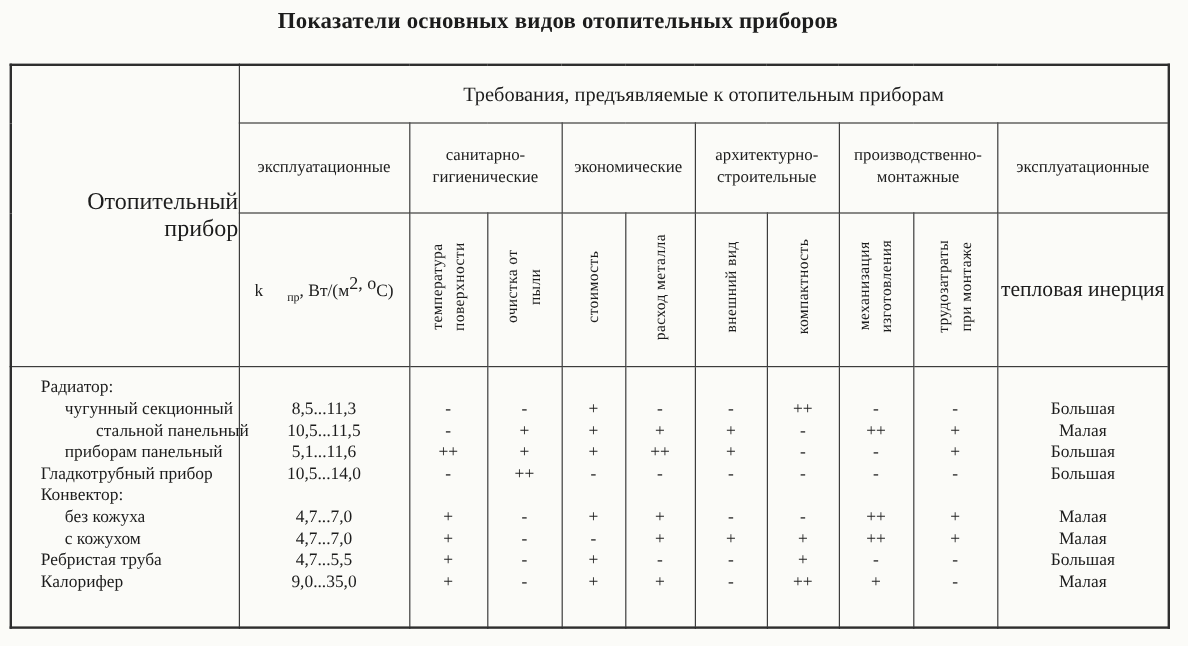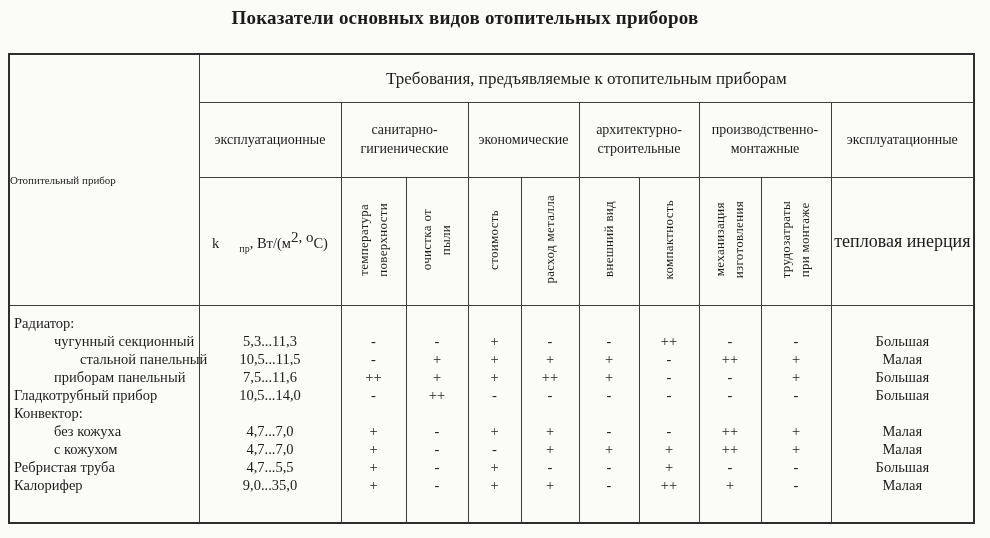--- a/index.html
+++ b/index.html
@@ -24,22 +24,22 @@
     border:2px solid #2e2e2e;
   }
   table.tbl td{
     border:1px solid #3c3c3c;
     padding:0;
     vertical-align:middle;
   }
 
   
   td.device-h{
-    vertical-align:top;text-align:left;
-    padding-top:50px;font-size:11px;
+    vertical-align:top;text-align:right;
+    padding-top:50px;font-size:20px;
   }
   td.req-h{height:47px;text-align:center;font-size:17px;}
   tr.grp td{height:74px;text-align:center;font-size:14px;white-space:pre-line;line-height:1.35;}
   tr.crit td{height:127px;}
 
   td.k-h{text-align:center;font-size:14.5px;}
   td.k-h sub{font-size:10px;padding-left:20px;}
   td.k-h sup{font-size:15px;}
 
   td.rot{text-align:center;vertical-align:middle;}
@@ -49,21 +49,21 @@
     transform:rotate(180deg);
     white-space:pre-line;
     font-size:13px;line-height:1.45;
     letter-spacing:0.3px;
   }
   td.inertia-h{text-align:center;font-size:18px;}
 
   
   tr.body-row td{vertical-align:top;padding-top:8px;height:208px;}
   .line{height:18px;line-height:18px;font-size:14.5px;white-space:nowrap;}
-  .col-labels .line{padding-left:4px;text-align:left;}
+  .col-labels .line{padding-left:24px;text-align:left;}
   .col-labels .line.ind1{padding-left:44px;}
   .col-labels .line.ind2{padding-left:38px;margin-left:32px;}
   .col-center .line{text-align:center;}
 </style>
 </head>
 <body>
 
 <div class="page">
 
   <h1 class="title">Показатели основных видов отопительных приборов</h1>
@@ -124,23 +124,23 @@
             <div class="line ind1">приборам панельный</div>
             <div class="line">Гладкотрубный прибор</div>
             <div class="line">Конвектор:</div>
             <div class="line ind1">без кожуха</div>
             <div class="line ind1">с кожухом</div>
             <div class="line">Ребристая труба</div>
             <div class="line">Калорифер</div>
           </td>
         <td class="col-center">
             <div class="line"></div>
-            <div class="line">5,3...11,3</div>
+            <div class="line">8,5...11,3</div>
             <div class="line">10,5...11,5</div>
-            <div class="line">7,5...11,6</div>
+            <div class="line">5,1...11,6</div>
             <div class="line">10,5...14,0</div>
             <div class="line"></div>
             <div class="line">4,7...7,0</div>
             <div class="line">4,7...7,0</div>
             <div class="line">4,7...5,5</div>
             <div class="line">9,0...35,0</div>
           </td>
         <td class="col-center">
             <div class="line"></div>
             <div class="line">-</div>

